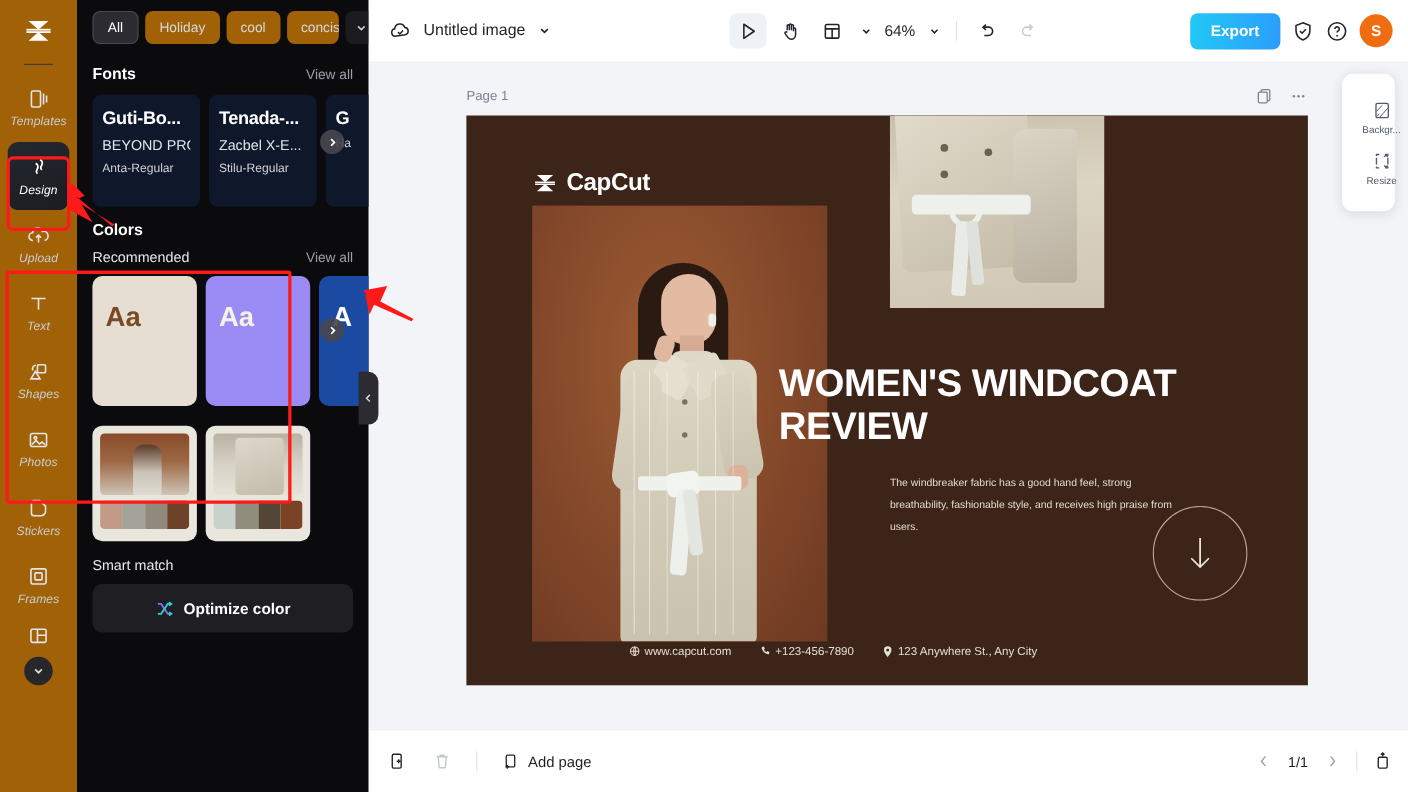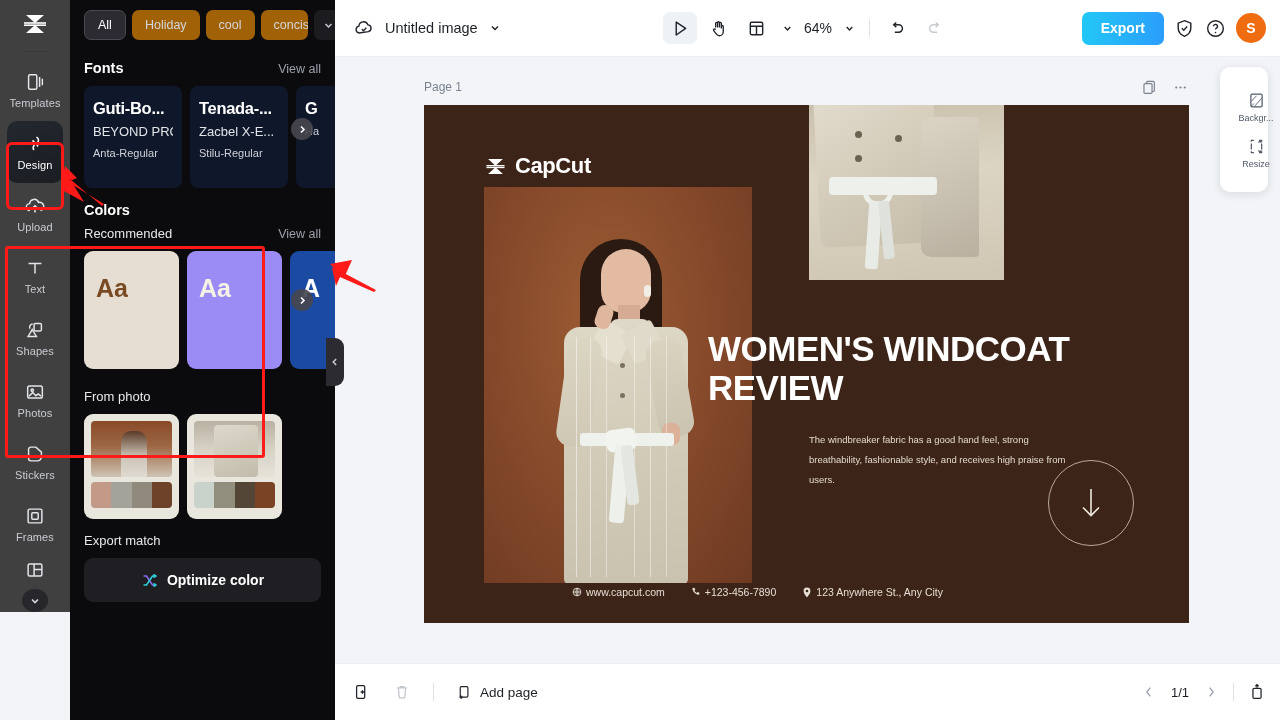--- a/index.html
+++ b/index.html
@@ -5,24 +5,25 @@
   * { box-sizing: border-box; margin: 0; padding: 0; }
   html, body { width: 1280px; height: 720px; overflow: hidden; }
   body {
     font-family: "Liberation Sans", sans-serif;
     background: #f2f4f7;
     position: relative;
   }
 
   
   #rail {
-    position: absolute; left: 0; top: 0; width: 70px; height: 612px;
-    background: #404040;
+    position: absolute; left: 0; top: 0; width: 70px; height: 720px;
+    background: #a16207;
     display: flex; flex-direction: column; align-items: center;
     z-index: 20;
+    font-style: italic;
   }
   #rail-logo {
     width: 70px; height: 56px; display: flex; align-items: center; justify-content: center;
   }
   #rail-divider { width: 26px; height: 1px; background: #3a3a3e; margin: 2px 0 8px; }
   .rail-item {
     width: 56px; height: 62px; border-radius: 10px;
     display: flex; flex-direction: column; align-items: center; justify-content: center;
     gap: 5px; cursor: pointer; position: relative; flex: 0 0 auto;
   }
@@ -415,23 +416,20 @@
         </div>
       </div>
       <div class="scroll-next" style="left:221px; top:48px;">
         <svg width="11" height="11" viewBox="0 0 11 11" fill="none" stroke="#fff" stroke-width="1.6">
           <path d="M4 2.5L7 5.5L4 8.5"></path>
         </svg>
       </div>
     </div>
   </div>
 
-  <div class="sec-head" style="margin-top:12px;">
-    <span class="sec-title sub">From photo</span>
-  </div>
   <div id="fromphoto-row">
     <div class="photo-card">
       <div class="photo-thumb" style="background:linear-gradient(180deg,#8a4a2a 0%,#9d6744 45%,#cfc4b5 100%);">
         <div style="position:absolute;left:30px;top:10px;width:26px;height:46px;background:linear-gradient(180deg,#5b3a28 0%,#cbc3b6 55%,#e0dbd2 100%);border-radius:10px 10px 2px 2px;"></div>
       </div>
       <div class="photo-strip">
         <i style="background:#c39a87"></i>
           <i style="background:#a3a39c"></i>
           <i style="background:#918a7c"></i>
           <i style="background:#6e4228"></i>
@@ -444,21 +442,21 @@
       <div class="photo-strip">
         <i style="background:#c9d2cb"></i>
           <i style="background:#918e7e"></i>
           <i style="background:#544636"></i>
           <i style="background:#7a4326"></i>
       </div>
     </div>
   </div>
 
   <div class="sec-head" style="margin-top:14px;">
-    <span class="sec-title sub">Export match</span>
+    <span class="sec-title sub">Smart match</span>
   </div>
   <div id="optimize-btn">
     <svg width="17" height="17" viewBox="0 0 17 17" fill="none" stroke="#3da3f5" stroke-width="1.6">
       <path d="M2.5 4h3l6 9h3" stroke="#8b6cf0"></path>
       <path d="M2.5 13h3l6-9h3" stroke="#2fd0d8"></path>
       <path d="M12.5 2.5L14.8 4l-2.3 1.5M12.5 11.5l2.3 1.5-2.3 1.5" stroke="#2fd0d8"></path>
     </svg>
     <span>Optimize color</span>
   </div>
 </div>

